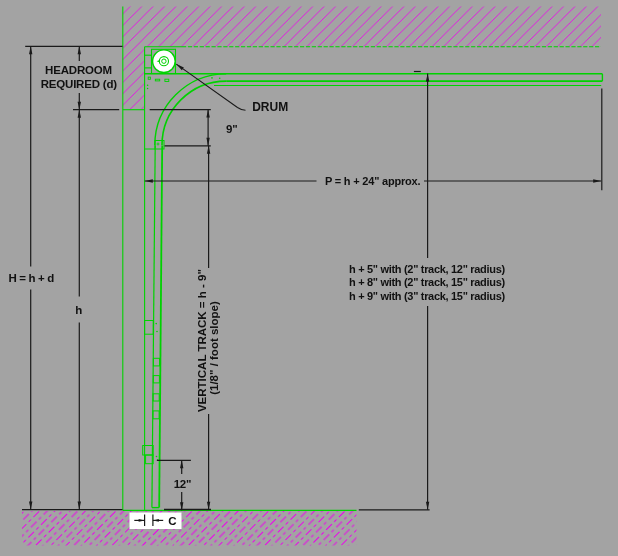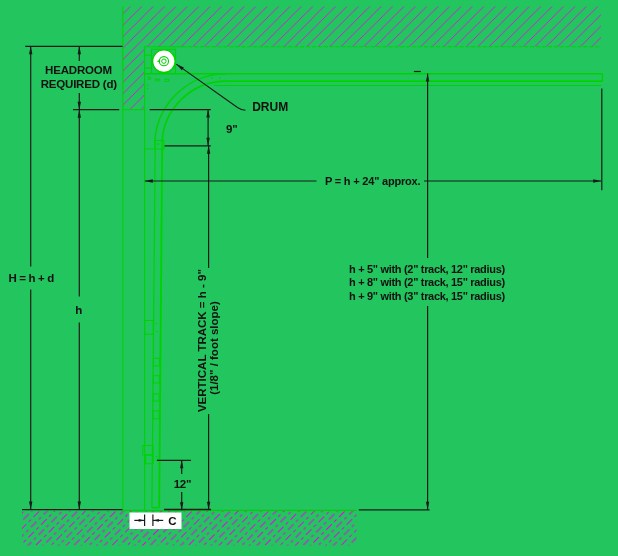--- a/index.html
+++ b/index.html
@@ -1,16 +1,16 @@
 <!DOCTYPE html>
 <html><head>
 <meta charset="utf-8">
 <style>
 html,body{margin:0;padding:0;background:#ffffff;}
-#stage{position:relative;width:618px;height:556px;background:#22c55e;overflow:hidden;}
+#stage{position:relative;width:618px;height:556px;background:#a3a3a3;overflow:hidden;}
 text{font-family:"Liberation Sans",sans-serif;font-weight:bold;fill:#111111;}
 </style>
 </head>
 <body>
 <div id="stage">
 <svg width="618" height="556" viewBox="0 0 618 556" xmlns="http://www.w3.org/2000/svg">
 <defs>
 
 <pattern id="wallHatch" width="11.4" height="11.4" patternUnits="userSpaceOnUse">
 <path d="M-2,13.4 L13.4,-2 M-7.7,7.7 L7.7,-7.7 M3.7,19.1 L19.1,3.7" stroke="#ee00ee" stroke-width="0.85"></path>

